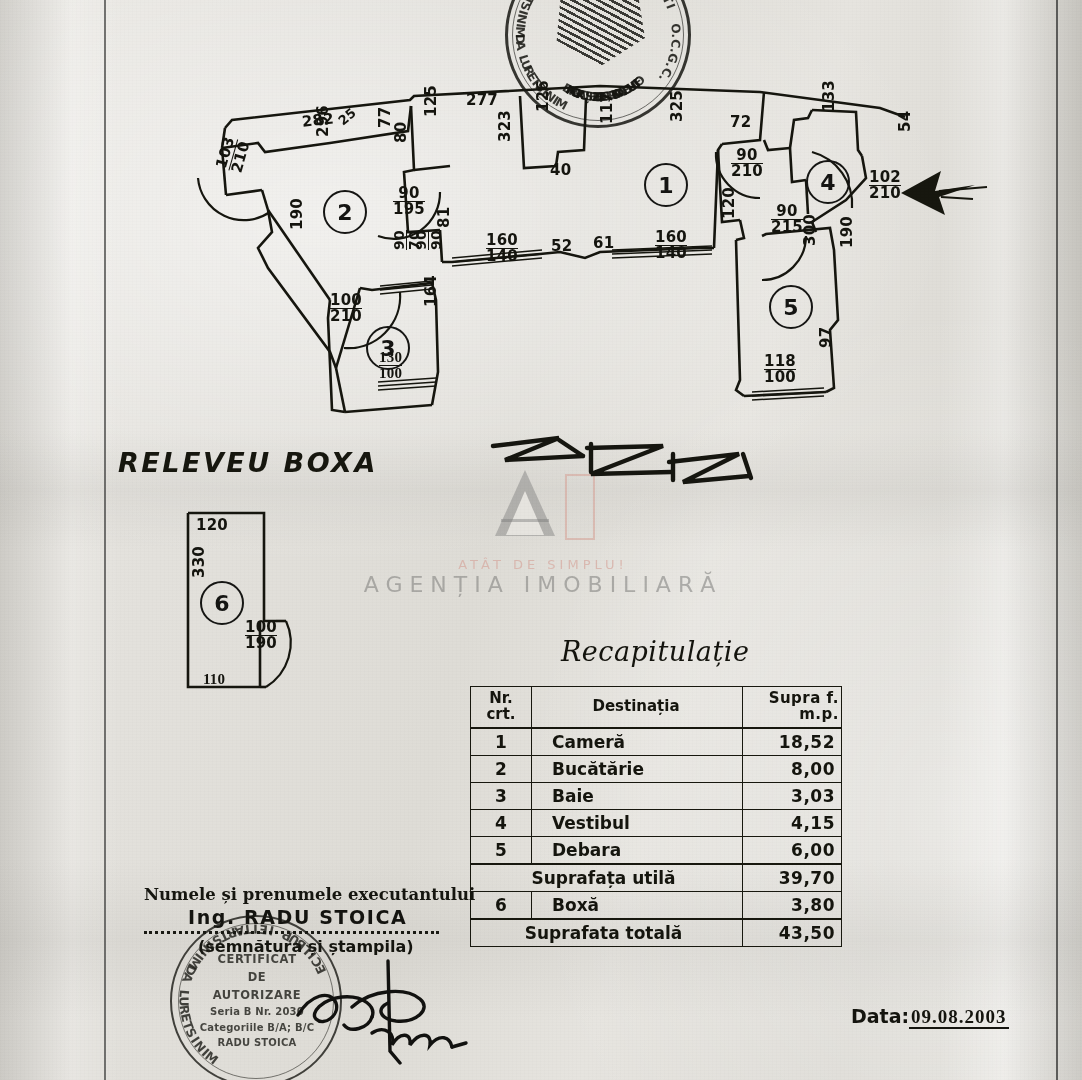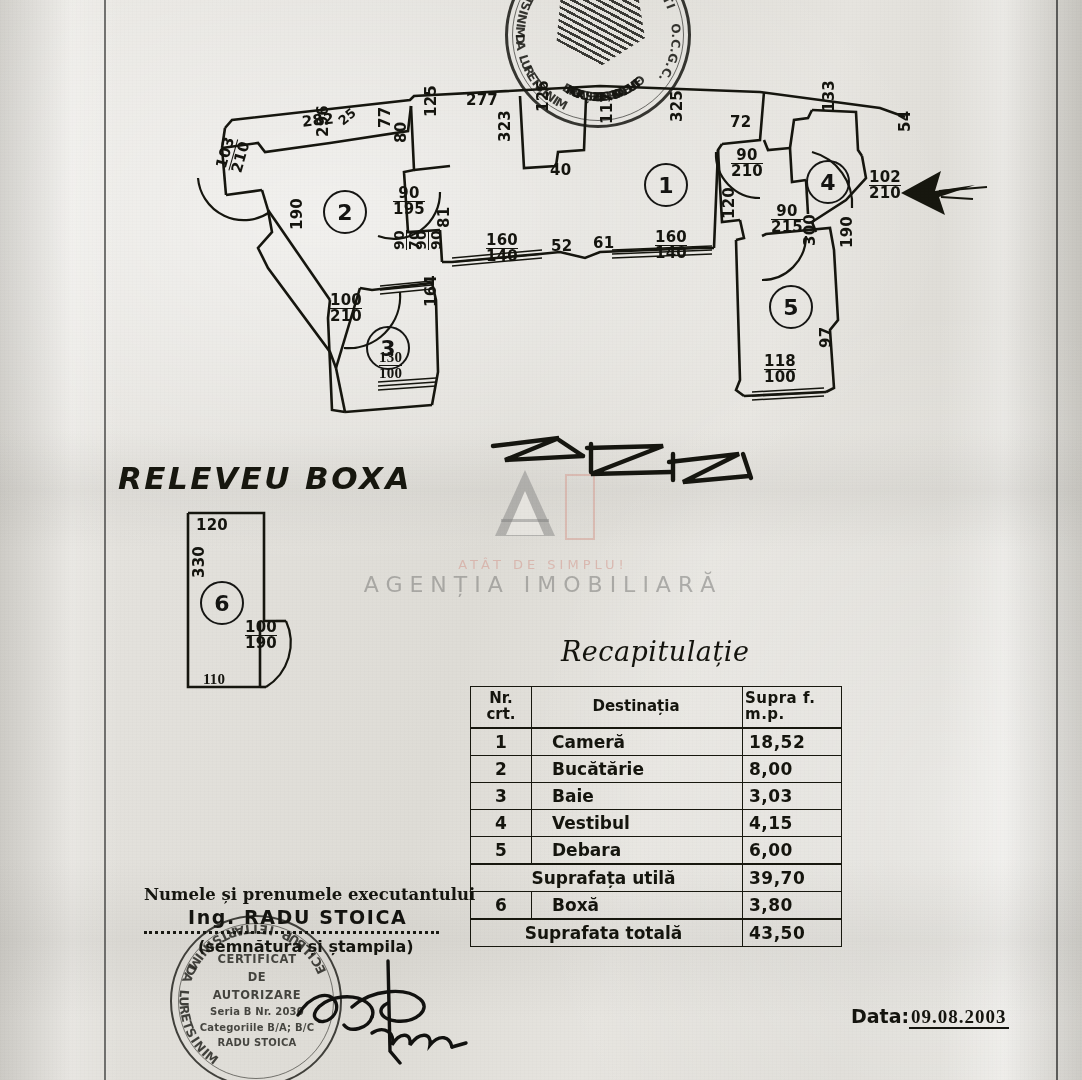--- a/index.html
+++ b/index.html
@@ -50,21 +50,21 @@
     position:absolute;width:40px;height:40px;border:2.6px solid #161614;border-radius:50%;
     display:flex;align-items:center;justify-content:center;
     font-family:"DejaVu Sans", sans-serif;font-weight:700;font-size:22px;color:#151513;
     background:transparent;
   }
 
   
   #releveu-title{
     position:absolute;left:118px;top:447px;
     font-family:"DejaVu Sans", sans-serif;font-style:italic;font-weight:700;
-    font-size:31px;letter-spacing:2.5px;color:#17170f;margin-top:13px;
+    font-size:27px;letter-spacing:2.5px;color:#17170f;
   }
   #recap-title{
     position:absolute;left:561px;top:636px;
     font-family:"DejaVu Serif", serif;font-style:italic;font-weight:400;
     font-size:27px;letter-spacing:.5px;color:#14140e;
   }
 
   
   #watermark{position:absolute;left:343px;top:468px;width:400px;text-align:center;pointer-events:none;}
   #wm-logo{position:relative;height:78px;}
@@ -83,21 +83,21 @@
 
   
   #recap-table{position:absolute;left:470px;top:686px;width:372px;border-collapse:collapse;}
   #recap-table td,#recap-table th{
     border:1.4px solid #18180f;
     font-family:"DejaVu Sans", sans-serif;font-weight:700;font-size:17px;color:#15150e;
     padding:3px 6px;background:transparent;
   }
   #recap-table .c-nr{width:48px;text-align:center;}
   #recap-table .c-dest{text-align:left;padding-left:20px;}
-  #recap-table .c-sup{width:86px;text-align:left;letter-spacing:.5px;border-radius:20px;}
+  #recap-table .c-sup{width:86px;text-align:right;letter-spacing:.5px;border-radius:20px;}
   #recap-table thead td{text-align:center;font-size:15px;line-height:1.05;padding:4px 2px;}
   #recap-table tr.thick td{border-top-width:2.6px;}
   #recap-table td.span-dest{text-align:center;padding-left:0;}
   .tbl-h-sub{display:block;}
 
   
   #executor{position:absolute;left:144px;top:885px;width:300px;}
   #exec-line1{font-family:"DejaVu Serif", serif;font-weight:700;font-size:16.5px;color:#161610;white-space:nowrap;}
   #exec-name{font-family:"DejaVu Sans", sans-serif;font-weight:700;font-size:19px;letter-spacing:1.6px;
              color:#141410;margin-top:2px;margin-left:44px;white-space:nowrap;}

